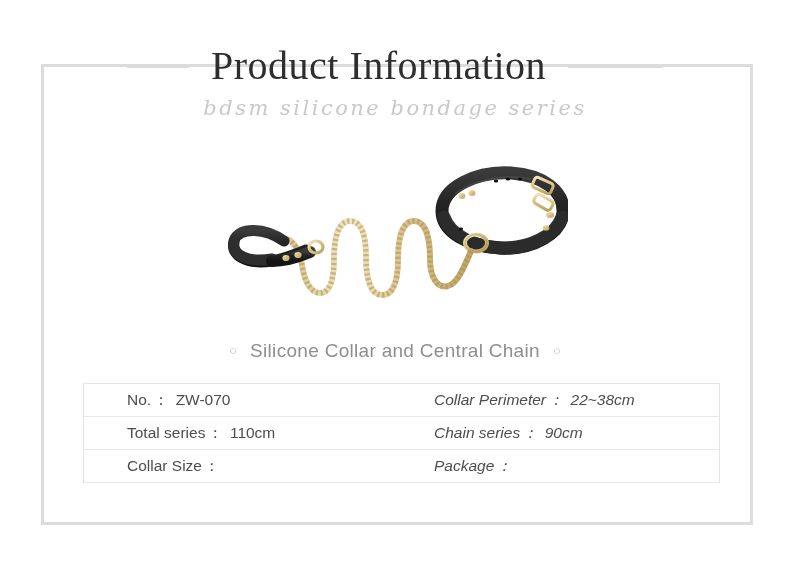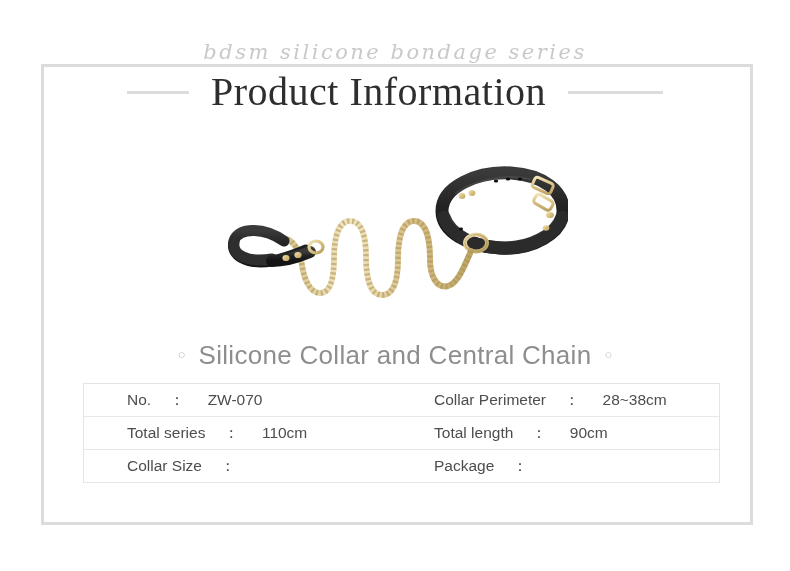--- a/index.html
+++ b/index.html
@@ -89,21 +89,21 @@
     justify-content: center;
     gap: 13px;
   }
   .name-bullet {
     font-size: 13px;
     color: #b4b4b4;
     line-height: 1;
     transform: translateY(-1px);
   }
   #product-name {
-    font-size: 26px;
+    font-size: 19px;
     color: #8e8e8e;
     letter-spacing: 0.3px;
     white-space: nowrap;
   }
 
   
   #spec-table {
     position: absolute;
     left: 83px;
     top: 383px;
@@ -117,42 +117,41 @@
     height: 33px;
     border-bottom: 1px solid #e8e8e8;
     box-sizing: border-box;
   }
   .spec-cell {
     display: flex;
     align-items: center;
     font-size: 15.5px;
     color: #4d4d4d;
     white-space: nowrap;
-    gap: 16px;
   }
   .spec-cell.col1 { width: 315px; padding-left: 43px; box-sizing: border-box; }
-  .spec-cell.col2 { width: 322px; padding-left: 36px; box-sizing: border-box; }
+  .spec-cell.col2 { width: 322px; padding-left: 36px; box-sizing: border-box; font-style: italic; }
   .spec-label { margin-right: 2px; }
   .spec-sep { margin-right: 7px; }
   .spec-value { }
 </style>
 </head>
 <body>
 
 <div id="page">
 
   <div id="outer-frame"></div>
 
   <div id="header">
-    <div id="subtitle">bdsm silicone bondage series</div>
     <div id="title-row">
       <span class="title-rule left"></span>
       <span id="page-title">Product Information</span>
       <span class="title-rule right"></span>
     </div>
+    <div id="subtitle">bdsm silicone bondage series</div>
   </div>
 
   <div id="product-photo">
     <svg width="340" height="165" viewBox="0 0 340 165" xmlns="http://www.w3.org/2000/svg">
       <defs>
         <linearGradient id="strapGrad" x1="0" y1="0" x2="0" y2="1">
           <stop offset="0%" stop-color="#3a3a3a"></stop>
           <stop offset="45%" stop-color="#222222"></stop>
           <stop offset="100%" stop-color="#141414"></stop>
         </linearGradient>
@@ -240,32 +239,32 @@
 
     <div class="spec-row">
       <div class="spec-cell col1">
         <span class="spec-label">No.</span>
         <span class="spec-sep">：</span>
         <span class="spec-value">ZW-070</span>
       </div>
       <div class="spec-cell col2">
         <span class="spec-label">Collar Perimeter</span>
         <span class="spec-sep">：</span>
-        <span class="spec-value">28~38cm</span>
+        <span class="spec-value">22~38cm</span>
       </div>
     </div>
 
     <div class="spec-row">
       <div class="spec-cell col1">
         <span class="spec-label">Total series</span>
         <span class="spec-sep">：</span>
         <span class="spec-value">110cm</span>
       </div>
       <div class="spec-cell col2">
-        <span class="spec-label">Total length</span>
+        <span class="spec-label">Chain series</span>
         <span class="spec-sep">：</span>
         <span class="spec-value">90cm</span>
       </div>
     </div>
 
     <div class="spec-row">
       <div class="spec-cell col1">
         <span class="spec-label">Collar Size</span>
         <span class="spec-sep">：</span>
       </div>

